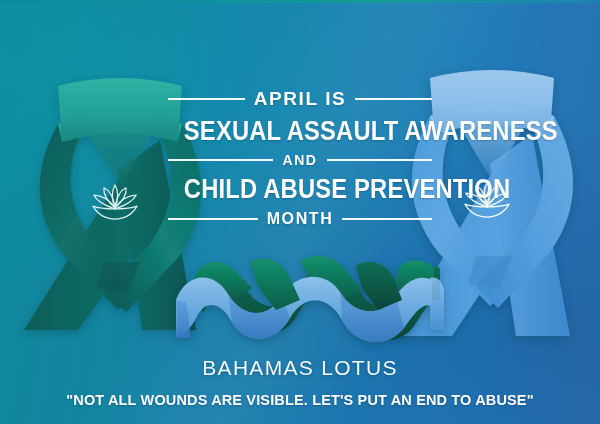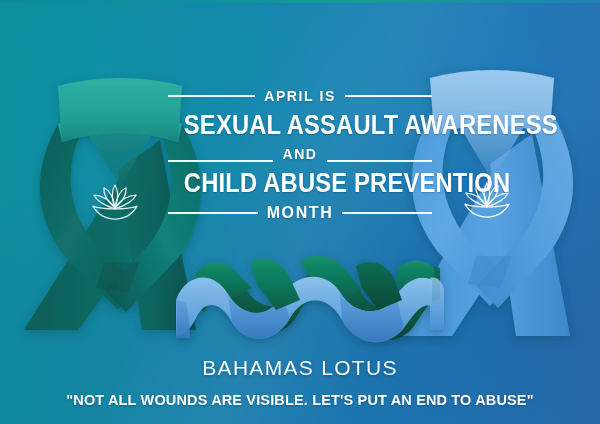--- a/index.html
+++ b/index.html
@@ -74,38 +74,38 @@
     min-width: 18px;
   }
   .rule-row .rule-label {
     flex: 0 0 auto;
     font-family: "Liberation Sans", sans-serif;
     font-weight: bold;
     letter-spacing: 1.6px;
     white-space: nowrap;
   }
 
-  .lbl-april  { font-size: 14px; }
+  .lbl-april  { font-size: 19px; }
   .lbl-and    { font-size: 14px; }
   .lbl-month  { font-size: 16px; }
 
   .headline {
     font-family: "Liberation Sans Narrow", "Liberation Sans", sans-serif;
     font-weight: bold;
     font-size: 27px;
     line-height: 1.04;
     letter-spacing: 0.2px;
     transform: scaleX(0.88);
     transform-origin: center;
     white-space: nowrap;
     margin: 7px 0 7px;
   }
 
   .row-april { margin-bottom: 6px; }
-  .row-and   { margin: 4px 0 4px; align-items: flex-end; }
+  .row-and   { margin: 4px 0 4px; }
   .row-month { margin-top: 7px; }
 
   
   .footer {
     position: absolute;
     left: 0;
     right: 0;
     bottom: 16px;
     text-align: center;
     z-index: 6;

